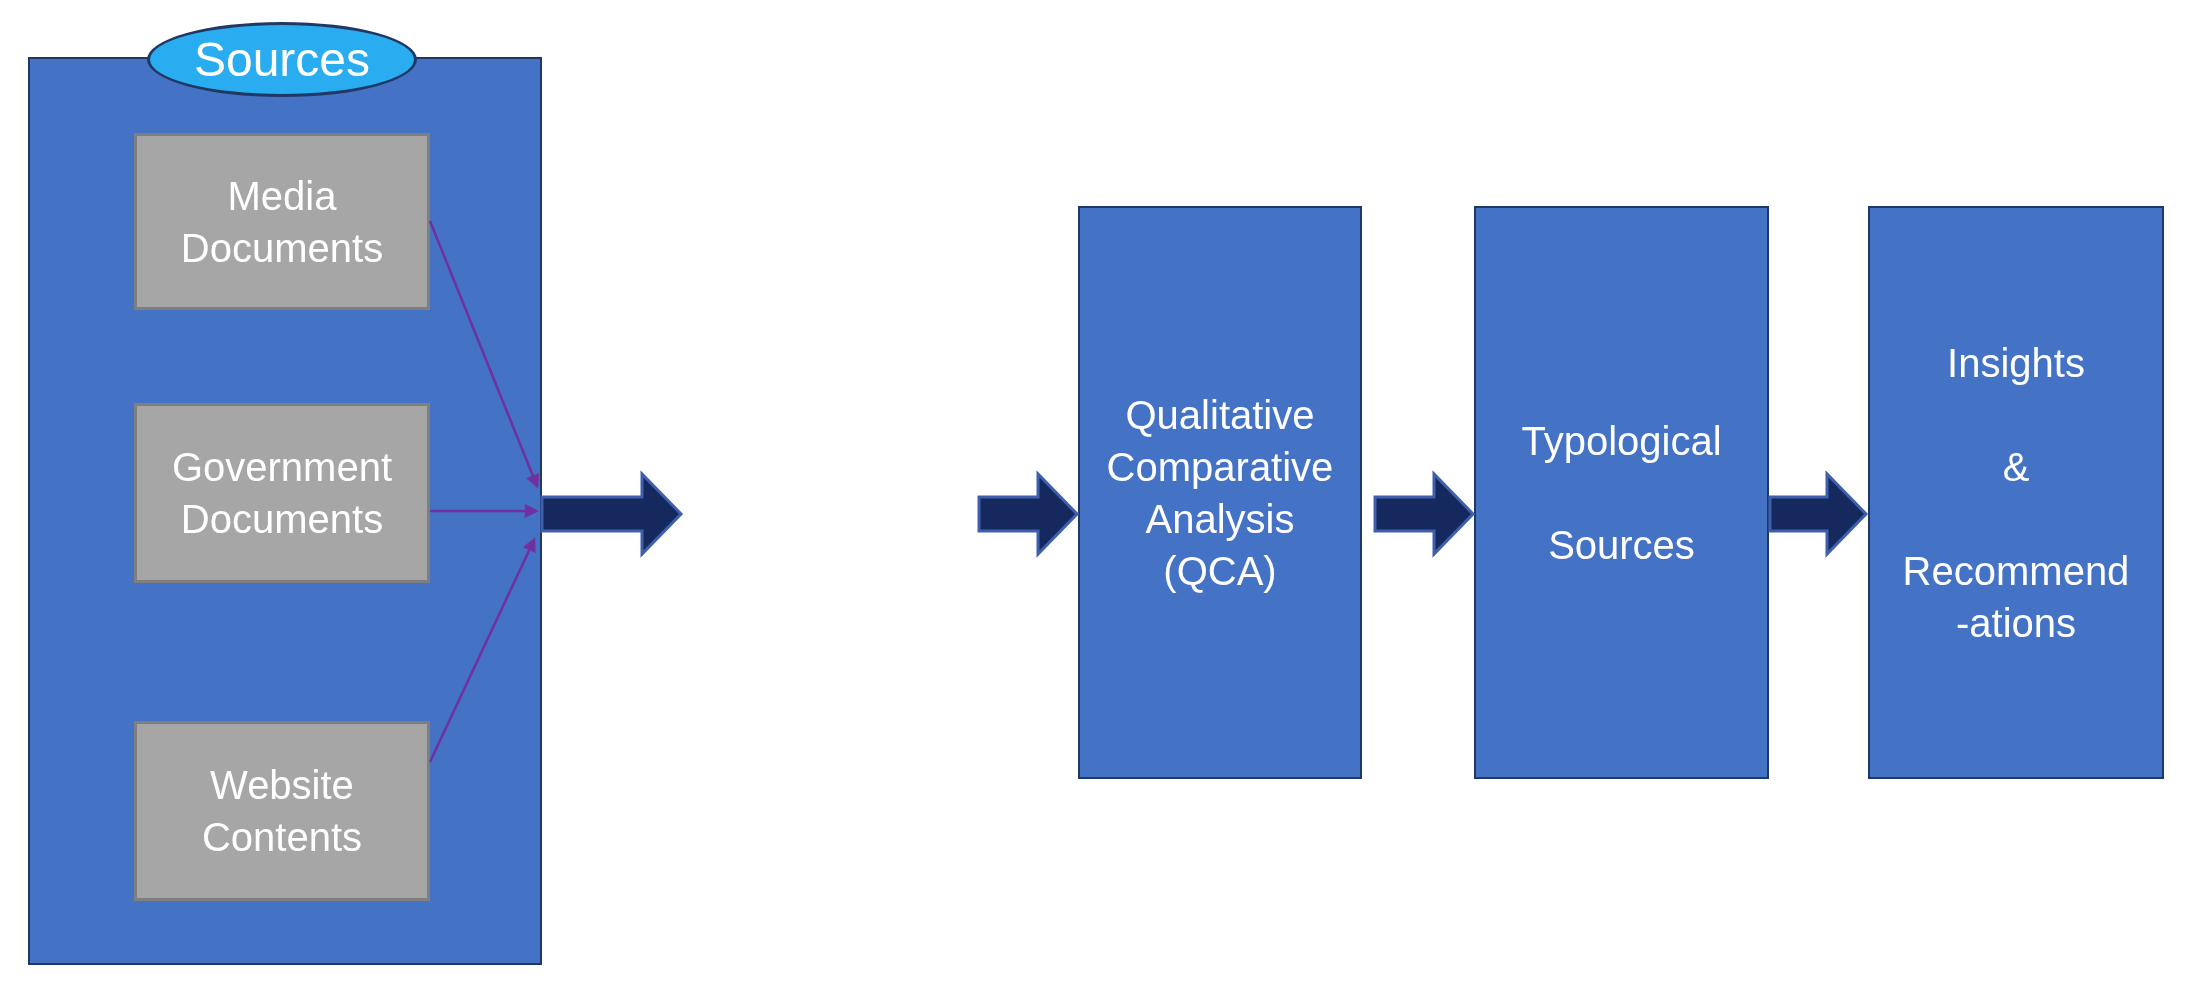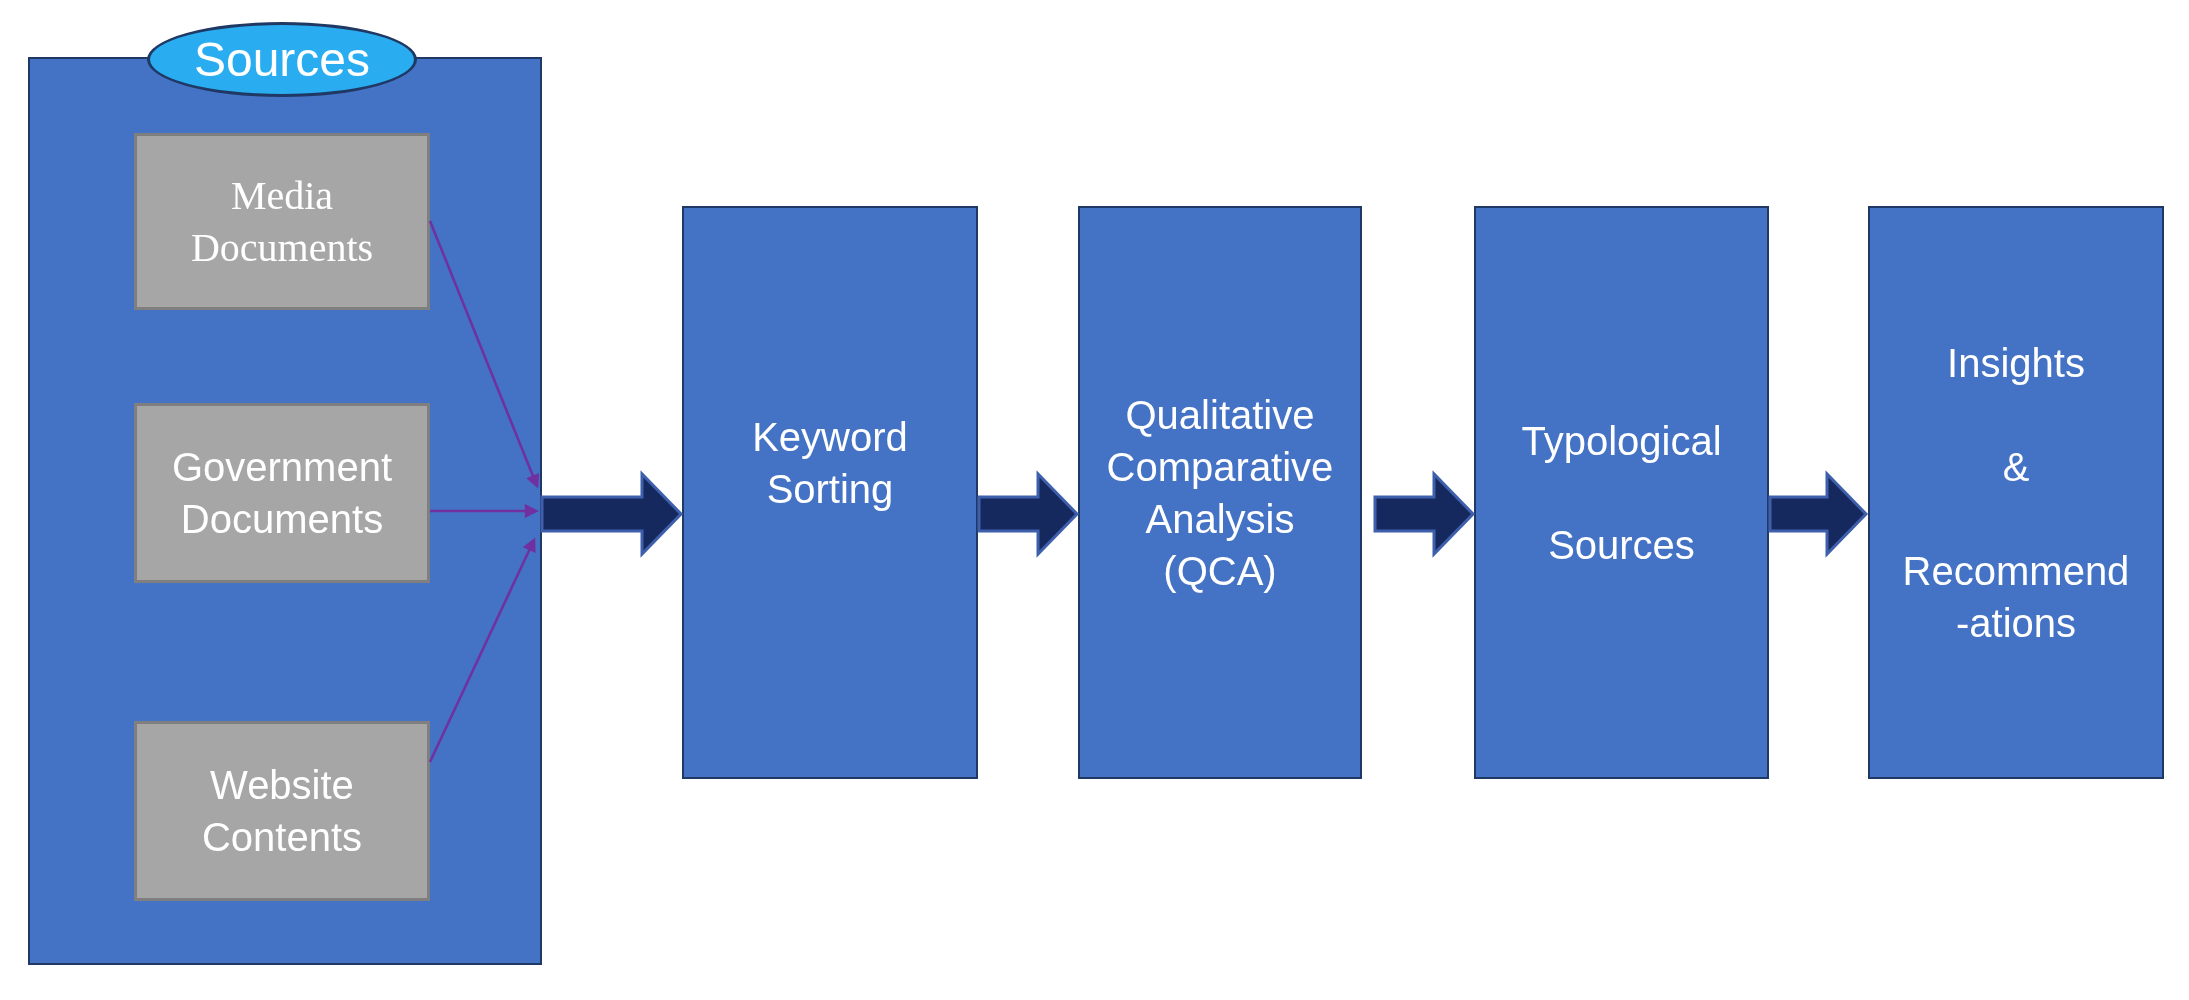--- a/index.html
+++ b/index.html
@@ -42,21 +42,21 @@
     color:var(--text);font-size:48px;line-height:1;white-space:nowrap;
   }
   .srcbox{
     position:absolute;left:134px;width:296px;
     background:var(--source-box-fill);
     border:3px solid var(--source-box-border);
     box-sizing:border-box;
     display:flex;align-items:center;justify-content:center;
     z-index:2;
   }
-  .srcbox.media{top:133px;height:177px;font-family:Liberation Serif, serif;}
+  .srcbox.media{top:133px;height:177px;}
   .srcbox.government{top:403px;height:180px;}
   .srcbox.website{top:673px;height:180px;margin-top:48px;}
   .srcbox span{
     color:var(--text);font-size:40px;line-height:52px;
     text-align:center;white-space:pre-line;
   }
   .step{
     position:absolute;top:206px;height:573px;
     background:var(--panel-blue);
     border:2px solid var(--panel-border);
@@ -100,24 +100,20 @@
   </div>
   <div class="srcbox government">
     <span>Government
 Documents</span>
   </div>
   <div class="srcbox website">
     <span>Website
 Contents</span>
   </div>
 
-  <div class="step keyword">
-    <span>Keyword
-Sorting</span>
-  </div>
   <div class="step qca">
     <span>Qualitative
 Comparative
 Analysis
 (QCA)</span>
   </div>
   <div class="step typological">
     <span>Typological
 
 Sources</span>

